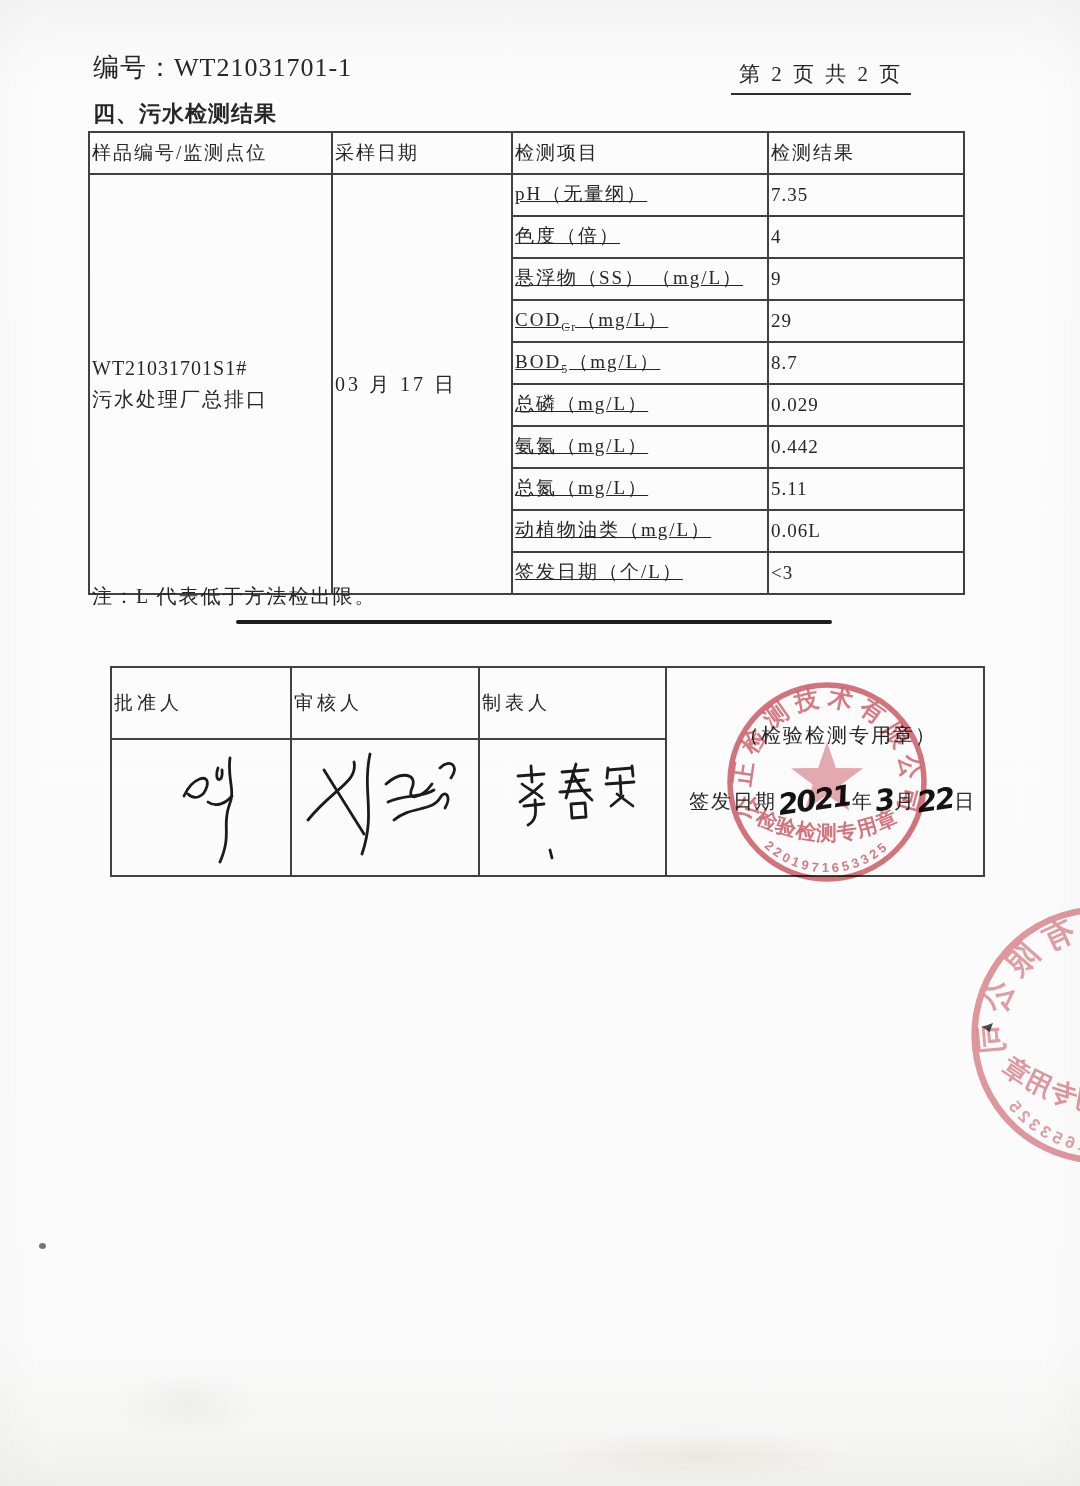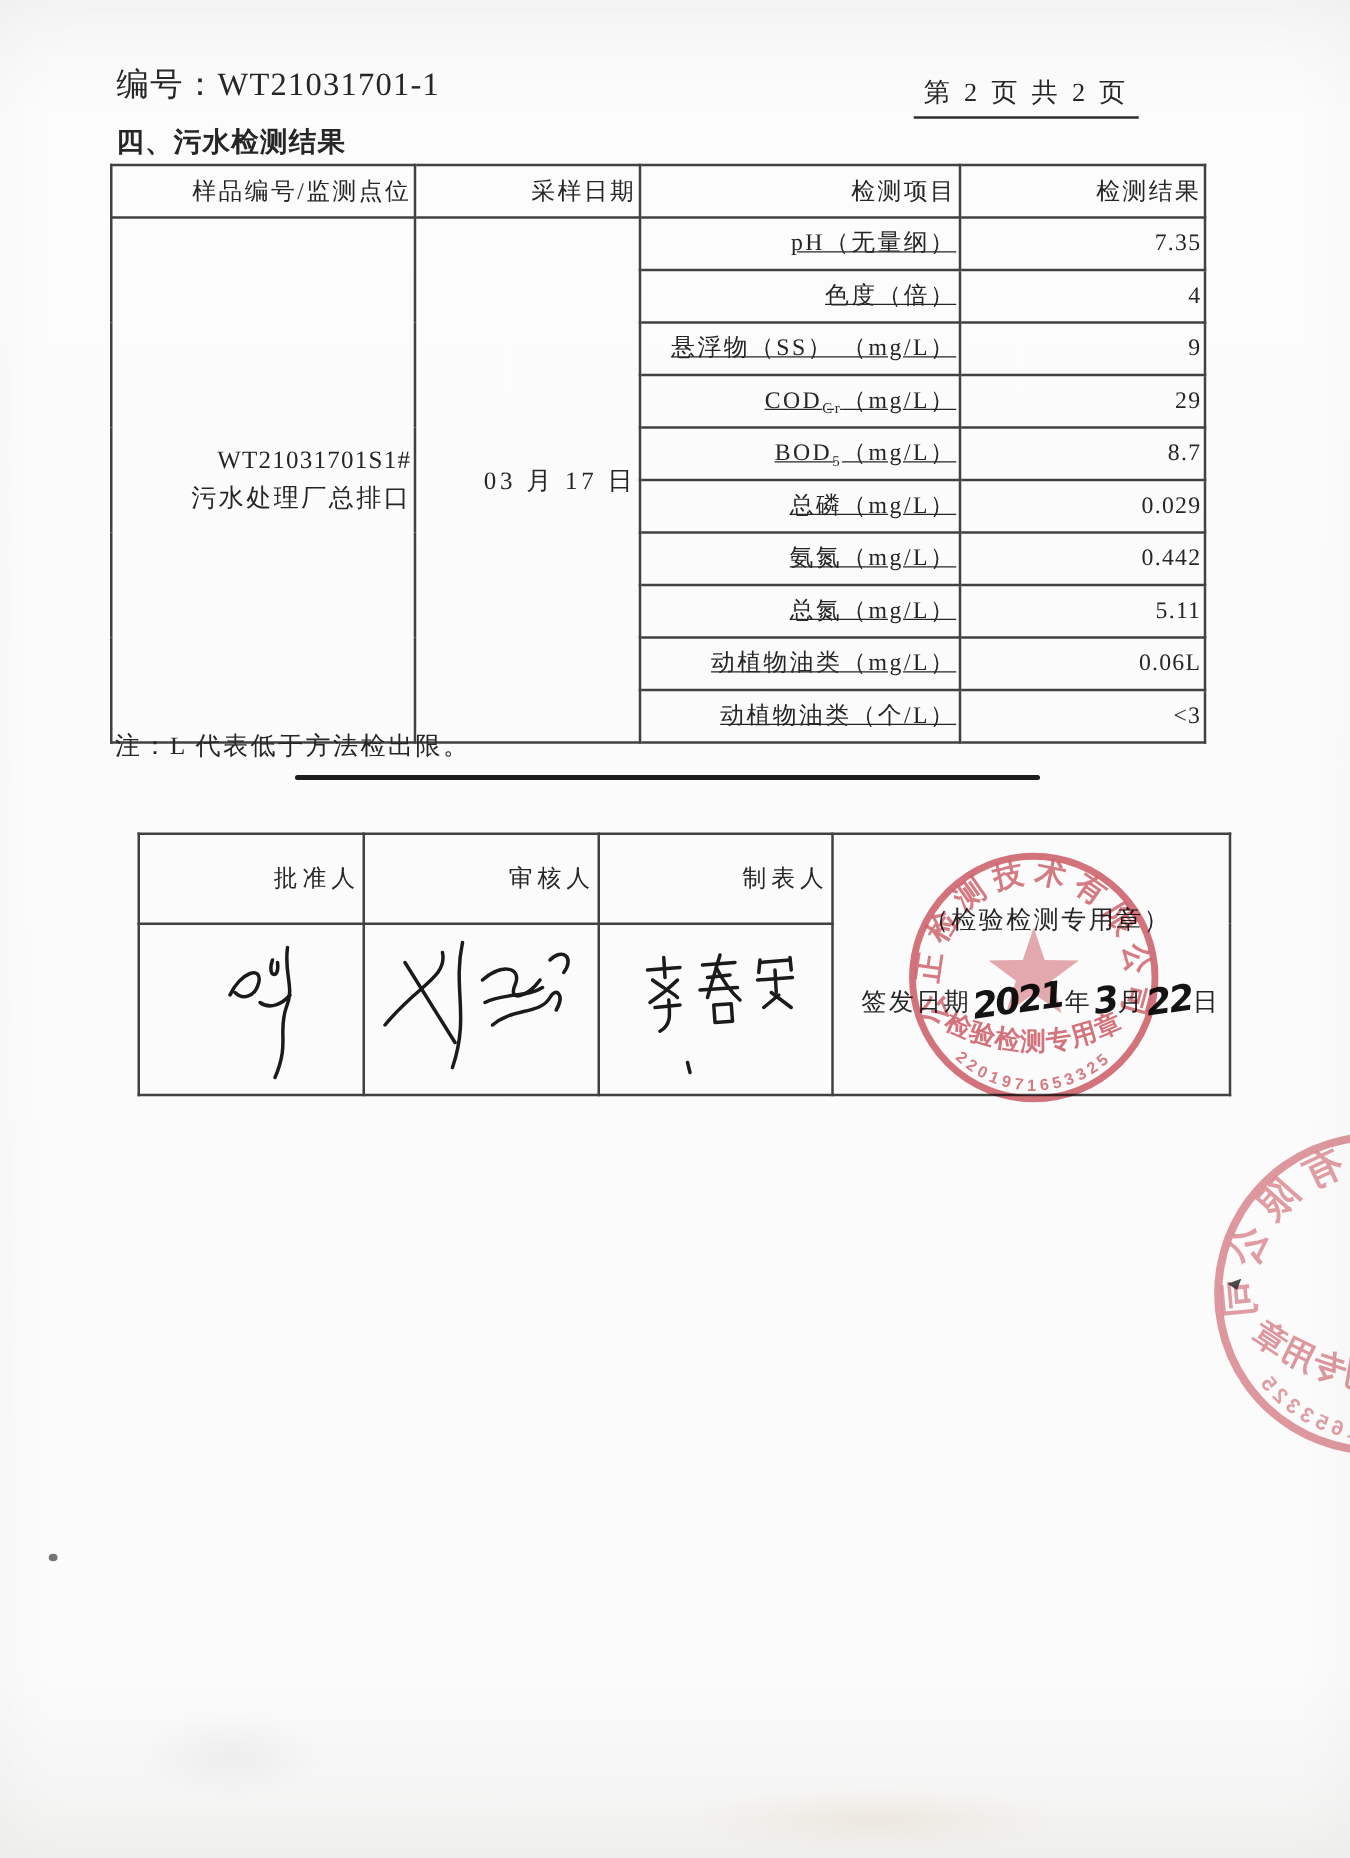--- a/index.html
+++ b/index.html
@@ -9,21 +9,21 @@
     background:linear-gradient(180deg,#f6f6f6 0%,#fcfcfc 6%,#fbfbfb 90%,#f2f2f1 100%);
     font-family:"Liberation Serif","DejaVu Serif",serif;
     color:#262626; overflow:hidden;
     box-shadow:inset 0 0 60px rgba(0,0,0,0.03);
   }
   .doc-no{position:absolute;left:93px;top:50px;font-size:26px;letter-spacing:1px;white-space:nowrap;}
   .page-ind{position:absolute;left:731px;top:60px;font-size:21px;letter-spacing:3px;border-bottom:2px solid #2e2e2e;padding:0 8px 5px 8px;white-space:nowrap;text-align:right;}
   .section-title{position:absolute;left:93px;top:99px;font-size:22px;font-weight:bold;letter-spacing:1px;}
 
   table{border-collapse:collapse;table-layout:fixed;}
-  td,th{border:2px solid #414141;text-align:right;vertical-align:middle;font-weight:normal;padding:0 2px;overflow:hidden;}
+  td,th{border:2px solid #414141;text-align:left;vertical-align:middle;font-weight:normal;padding:0 2px;overflow:hidden;}
 
   .t1{position:absolute;left:88px;top:131px;width:875px;font-size:19px;}
   .t1 th{height:40px;letter-spacing:2px;font-size:19px;}
   .t1 td{height:40px;}
   .t1 .item{letter-spacing:2px;text-decoration:underline;}
   .t1 .res{letter-spacing:1px;}
   .t1 sub{font-size:12px;}
   .sample-cell div{line-height:1.55;letter-spacing:1px;font-size:20px;}
   .sample-cell .pt{letter-spacing:2px;}
   .date-cell{letter-spacing:3px;font-size:20px;}
@@ -114,21 +114,21 @@
     </tr>
     <tr>
       <td class="item"><span>总氮（mg/L）</span><sub></sub><span></span></td>
       <td class="res">5.11</td>
     </tr>
     <tr>
       <td class="item"><span>动植物油类（mg/L）</span><sub></sub><span></span></td>
       <td class="res">0.06L</td>
     </tr>
     <tr>
-      <td class="item"><span>动植物油类（个/L）</span><sub></sub><span></span></td>
+      <td class="item"><span>签发日期（个/L）</span><sub></sub><span></span></td>
       <td class="res">&lt;3</td>
     </tr>
   </tbody>
     </table>
 
   <div class="note">注：L 代表低于方法检出限。</div>
   <div class="divider-line"></div>
 
   <table class="t2">
     <colgroup>

